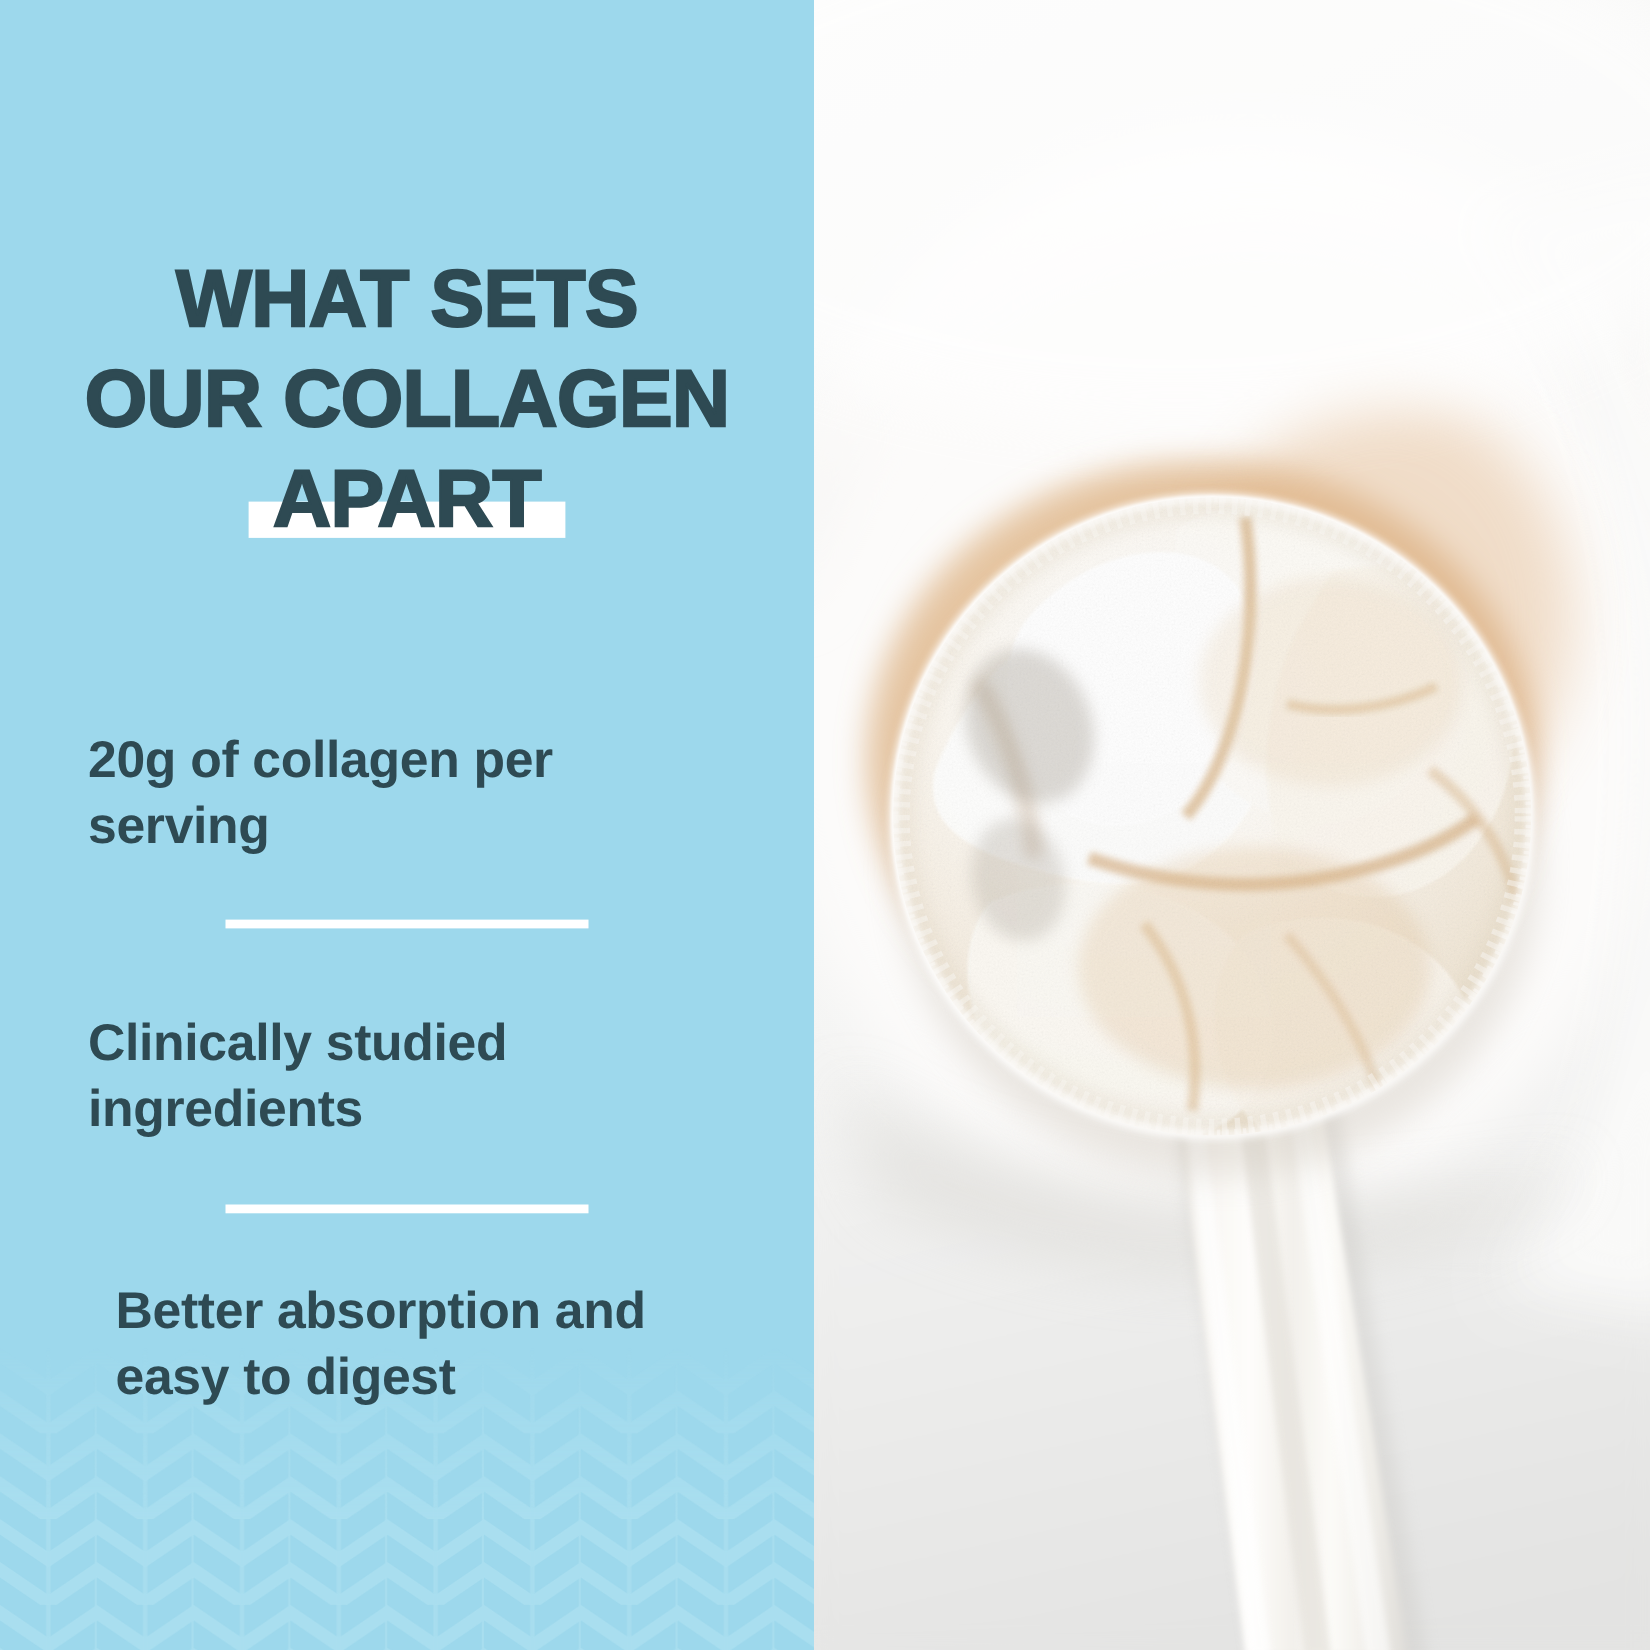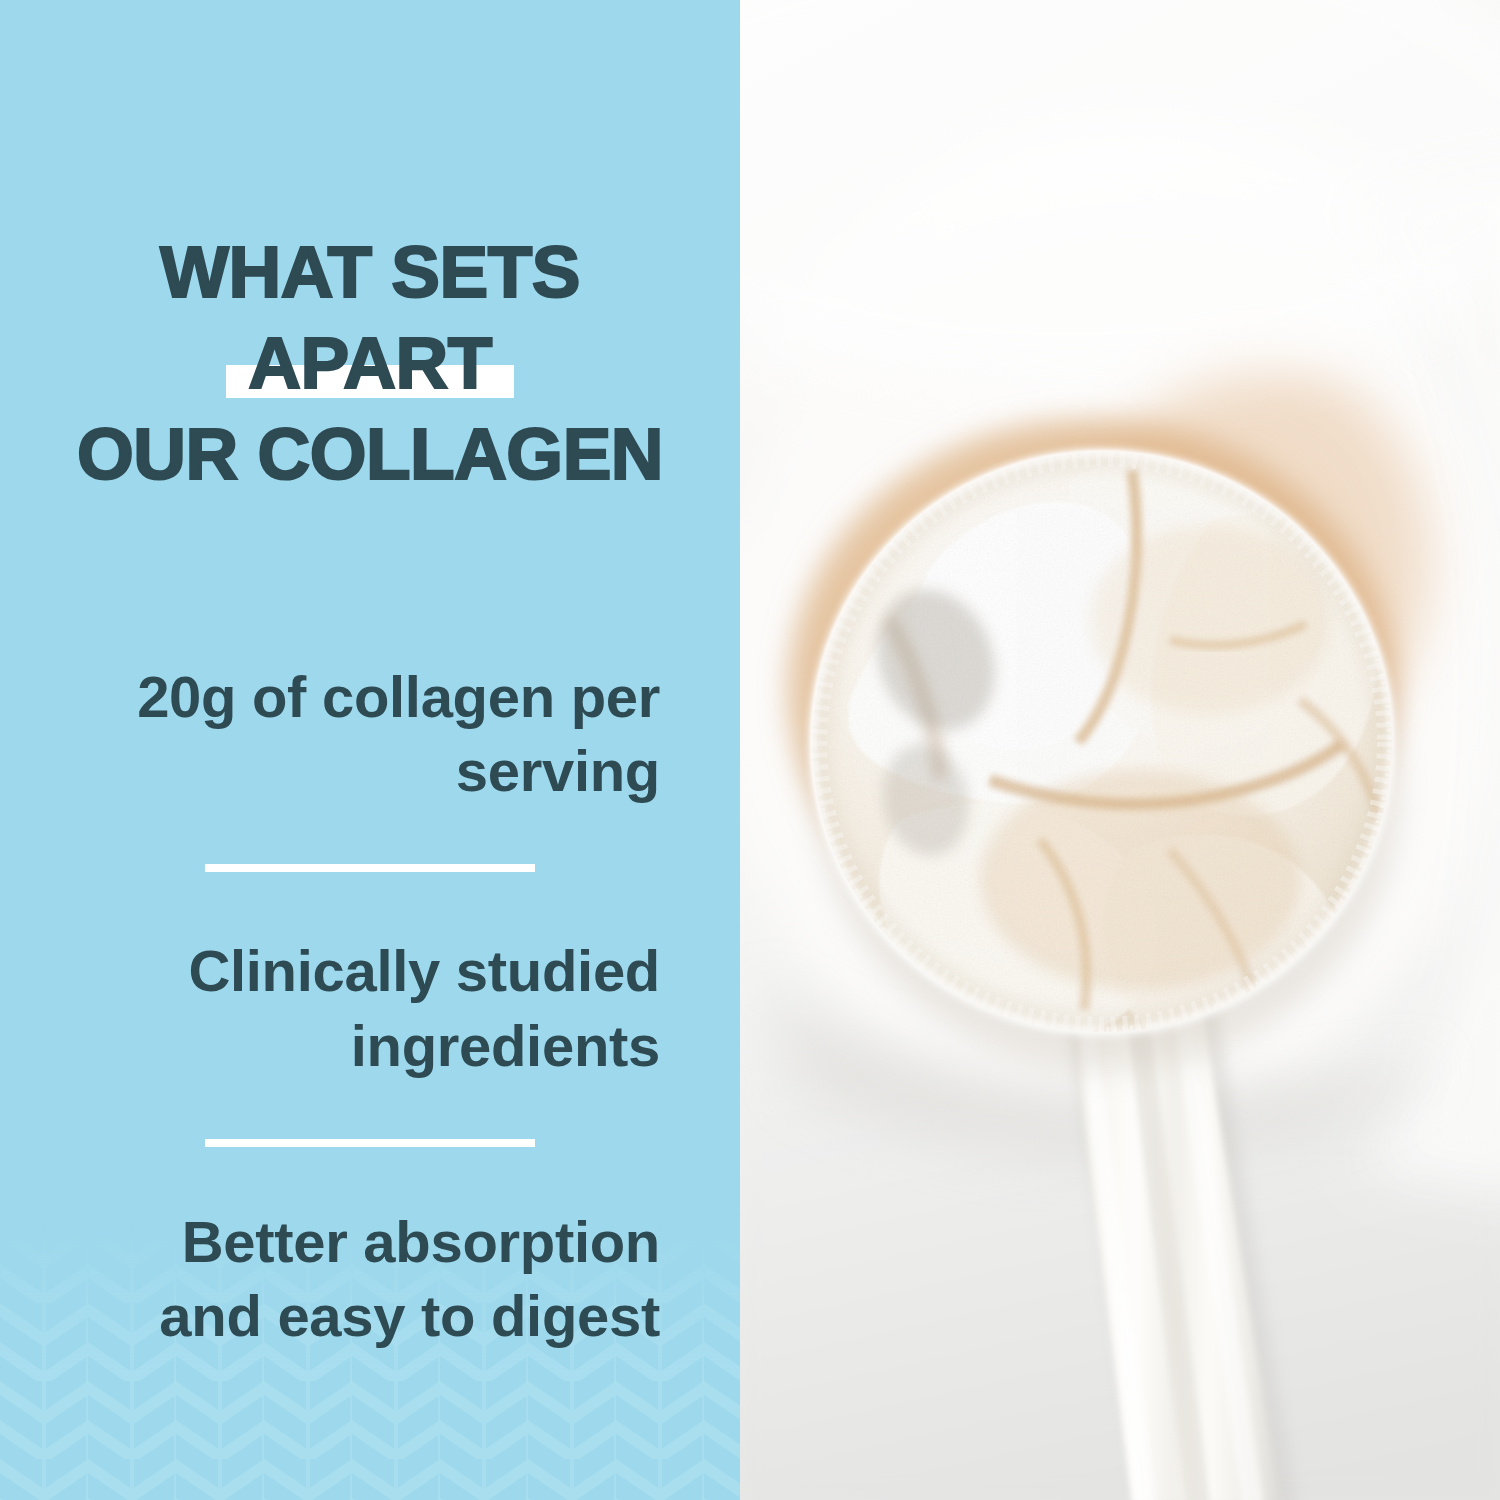--- a/index.html
+++ b/index.html
@@ -90,32 +90,32 @@
   }
 
   
   .benefits {
     position: absolute;
     left: 0;
     top: 660px;
     width: 740px;
   }
   .benefit {
-    text-align: right;
+    text-align: left;
     color: #2E4A53;
     font-family: "Liberation Sans", sans-serif;
     font-weight: bold;
-    font-size: 58px;
+    font-size: 47px;
     line-height: 1.28;
     letter-spacing: -0.3px;
     padding: 0 80px;
     box-sizing: border-box;
   }
   .benefit-1 { margin-top: 0; }
-  .benefit-2 { margin-top: 4px; }
+  .benefit-2 { margin-top: 16px; }
   .benefit-3 { margin-top: 0; margin-left: 25px; }
 
   .divider-wrap {
     display: flex;
     justify-content: center;
   }
   .divider {
     width: 330px;
     height: 8px;
     background: #FFFFFF;
@@ -153,27 +153,27 @@
             <rect x="42" y="0" width="4" height="78" fill="#A9DEEF" opacity="0.85"></rect>
             <rect x="86" y="0" width="4" height="78" fill="#A9DEEF" opacity="0.85"></rect>
           </pattern>
         </defs>
         <rect x="0" y="0" width="740" height="275" fill="url(#chev)"></rect>
       </svg>
     </div>
 
     <div class="headline">
       <span class="hl-line hl-line-1">WHAT SETS</span>
+      <span class="hl-line hl-line-2">OUR COLLAGEN</span>
       <span class="hl-line hl-line-3">
         <span class="hl-word-wrap">
           <span class="hl-underline"></span>
           <span class="hl-word">APART</span>
         </span>
       </span>
-      <span class="hl-line hl-line-2">OUR COLLAGEN</span>
     </div>
 
     <div class="benefits">
 
       <div class="benefit benefit-1">20g of collagen per serving</div>
 
       <div class="divider-wrap">
         <div class="divider divider-1"></div>
       </div>
 

